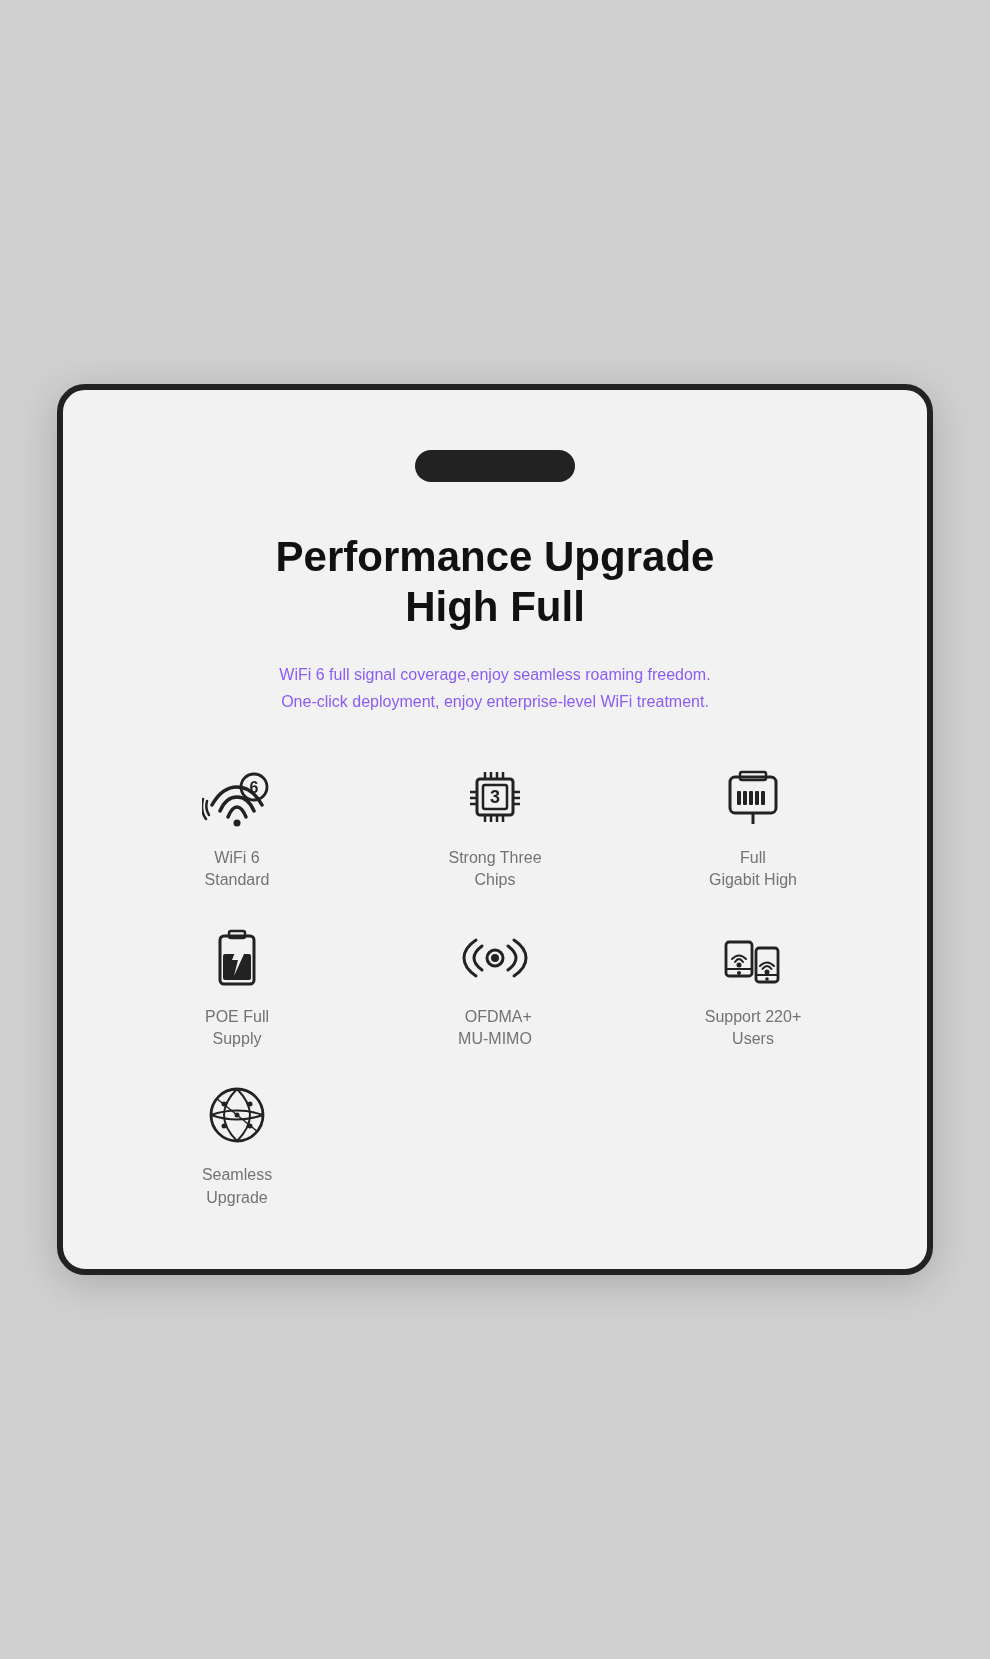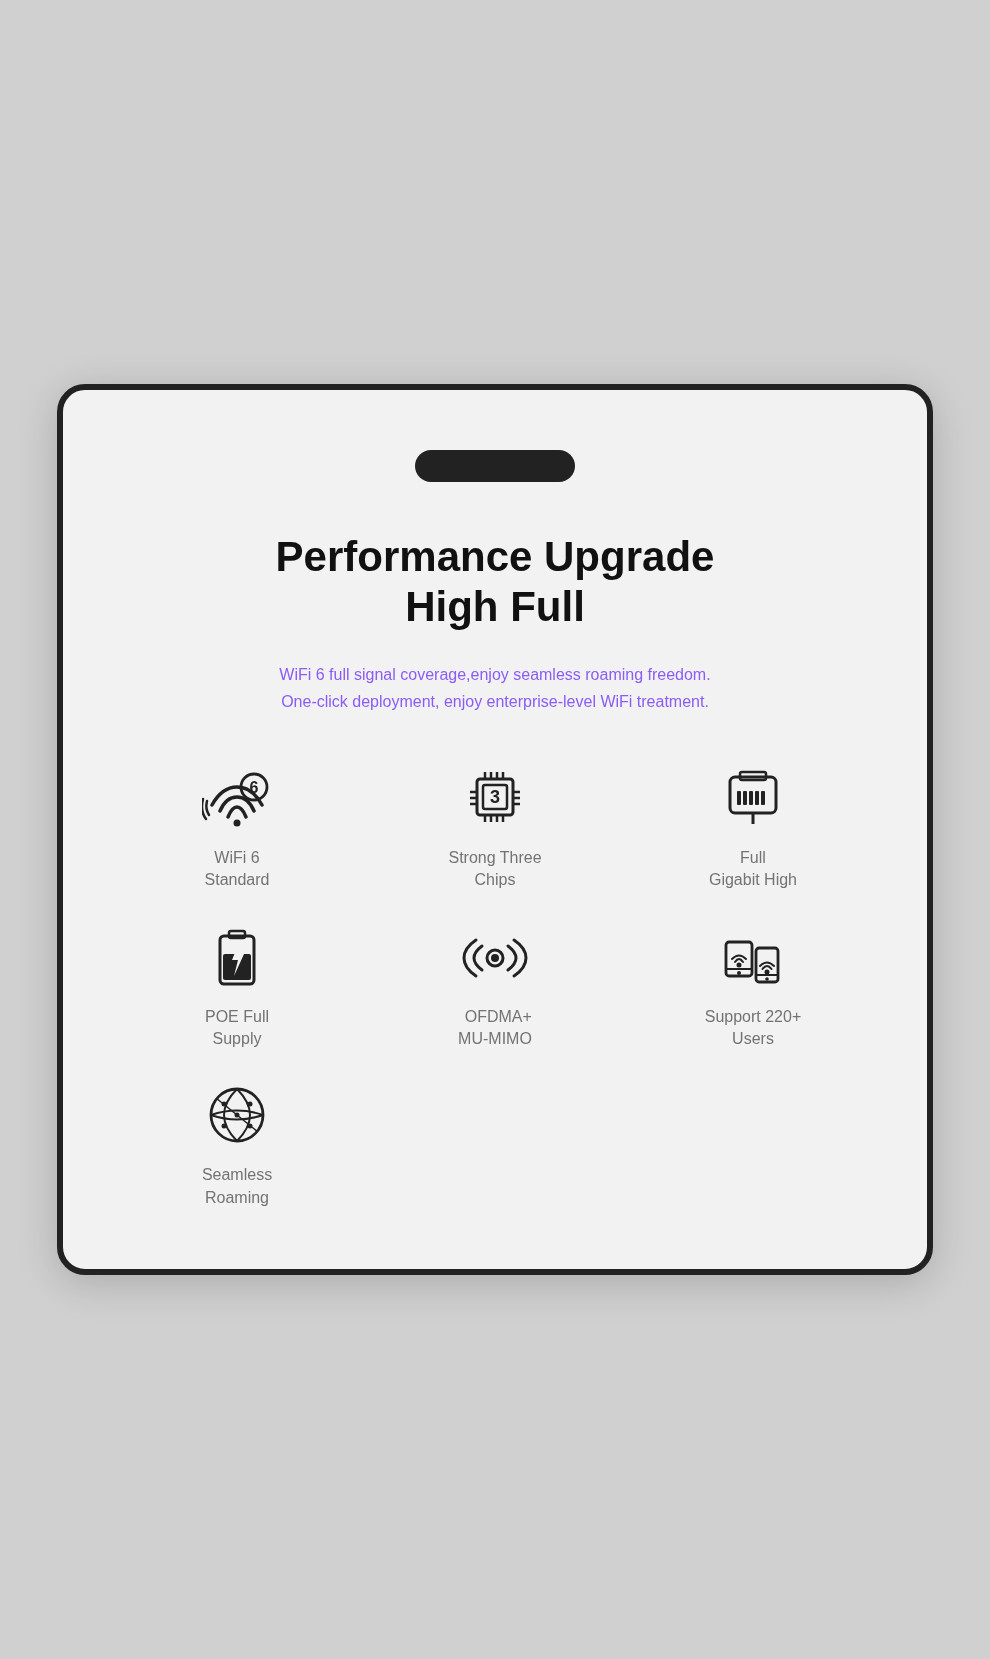--- a/index.html
+++ b/index.html
@@ -251,17 +251,17 @@
           <line x1="14" y1="14" x2="56" y2="48" stroke="#222" stroke-width="1.5"></line>
 
           <circle cx="22" cy="20" r="2.5" fill="#222"></circle>
           <circle cx="48" cy="20" r="2.5" fill="#222"></circle>
           <circle cx="22" cy="42" r="2.5" fill="#222"></circle>
           <circle cx="48" cy="42" r="2.5" fill="#222"></circle>
           <circle cx="35" cy="31" r="2.5" fill="#222"></circle>
         </svg>
       </div>
       <div class="feature-label" style="white-space:pre-line;">Seamless
-Roaming</div>
+Upgrade</div>
     </div>
 
   </div>
 </div>
 
 </body></html>

